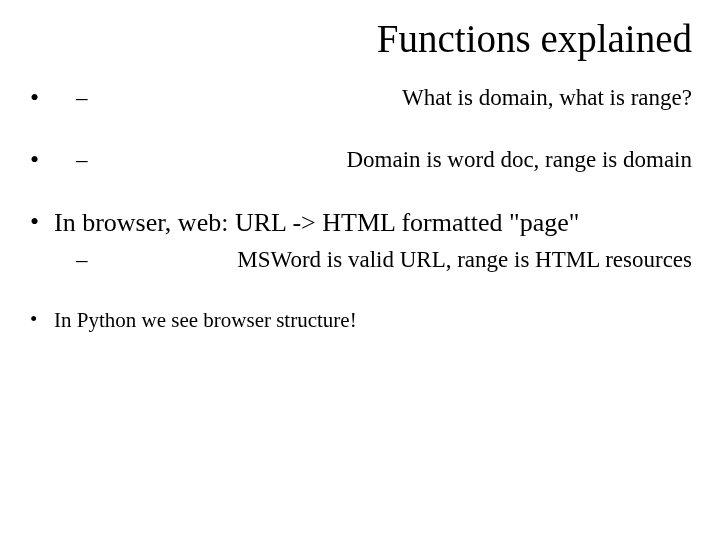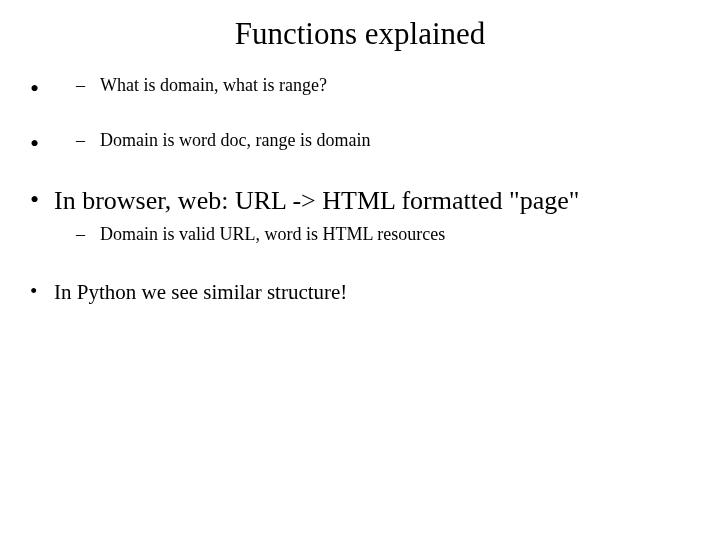--- a/index.html
+++ b/index.html
@@ -10,22 +10,22 @@
     body {
       width: 720px;
       height: 540px;
       font-family: "Times New Roman", Times, serif;
       color: #000;
       background: #fff;
       padding: 12px 28px;
       overflow: hidden;
     }
     .title {
-      font-size: 31px;
-      text-align: center;
+      font-size: 39px;
+      text-align: right;
       font-weight: normal;
       margin-bottom: 22px;
       margin-top: 4px;
     }
     ul.main {
       list-style: none;
       padding-left: 0;
     }
     li.bullet {
       font-size: 26px;
@@ -48,24 +48,25 @@
     li.bullet.small::before {
       font-size: 21px;
       top: -1px;
     }
     ul.sub {
       list-style: none;
       padding-left: 22px;
       margin-top: 6px;
     }
     li.dash {
-      font-size: 18px;
+      font-size: 23px;
       position: relative;
       padding-left: 24px;
       line-height: 1.3;
+      text-align: right;
     }
     li.dash::before {
       content: "–";
       position: absolute;
       left: 0;
       top: 0;
     }
   </style>
 </head>
 <body>
@@ -79,19 +80,19 @@
     </ul>
   </li>
   <li class="bullet">
     <ul class="sub">
       <li class="dash">Domain is word doc, range is domain</li>
     </ul>
   </li>
   <li class="bullet">
     <span>In browser, web: URL -&gt; HTML formatted "page"</span>
     <ul class="sub">
-      <li class="dash">Domain is valid URL, word is HTML resources</li>
+      <li class="dash">MSWord is valid URL, range is HTML resources</li>
     </ul>
   </li>
   <li class="bullet small">
-    <span>In Python we see similar structure!</span>
+    <span>In Python we see browser structure!</span>
   </li>
 </ul>
 
 </body></html>

